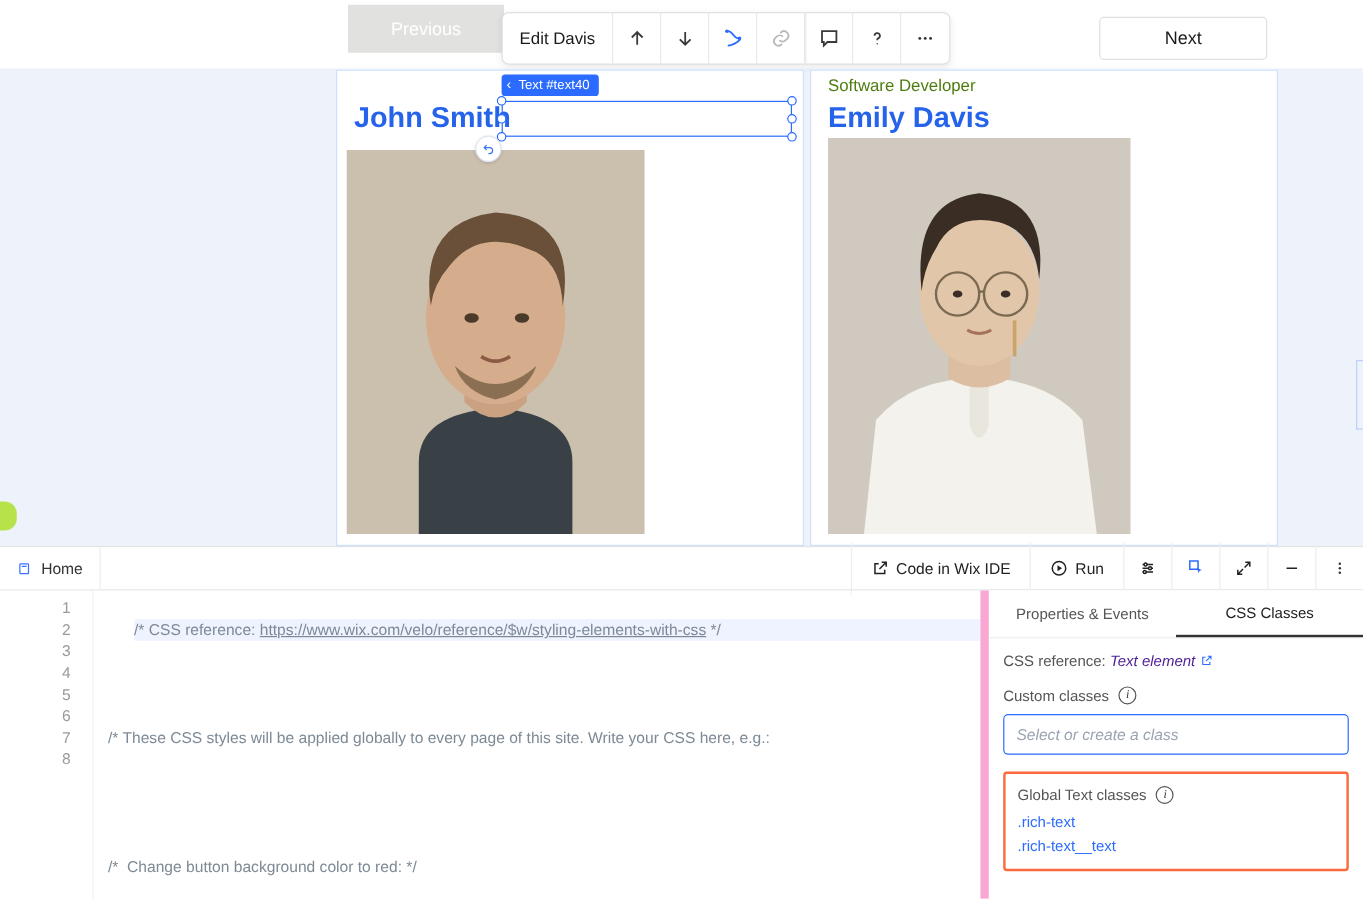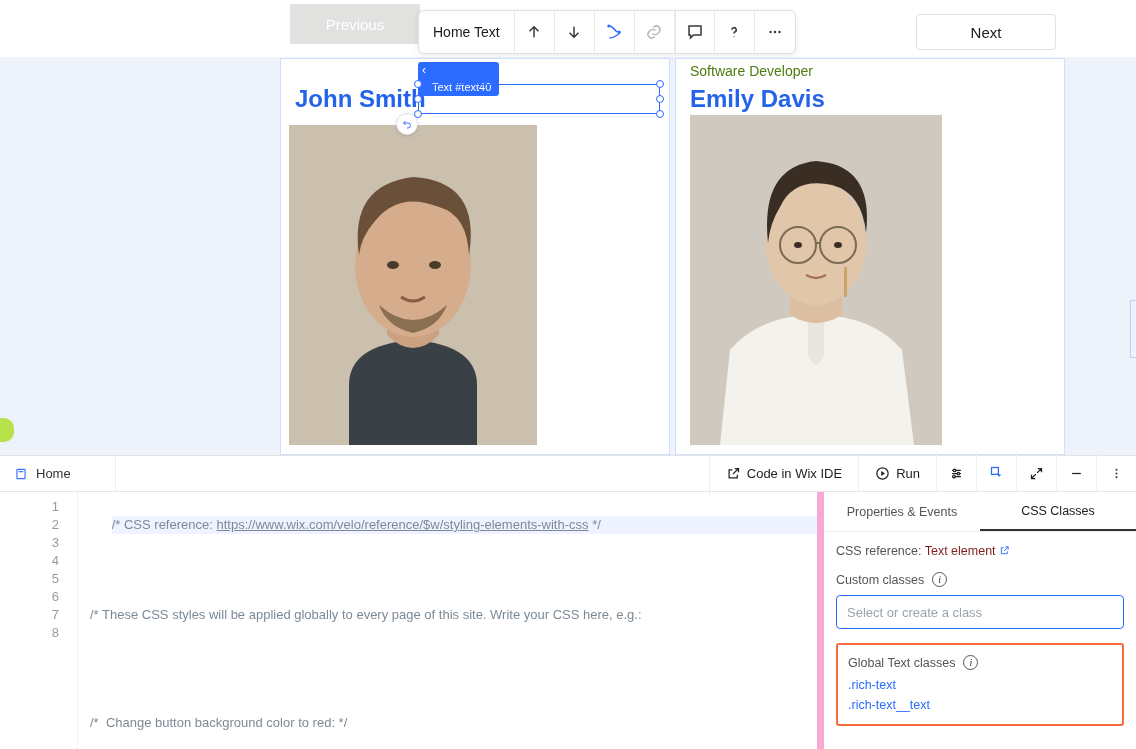--- a/index.html
+++ b/index.html
@@ -29,34 +29,34 @@
 .card.right { left: 675px; }
 .card .role { position: absolute; left: 140px; top: 4px; color: #4d7c0f; font-size: 14px; }
 .card.right .role { left: 14px; }
 .card .name { position: absolute; left: 14px; top: 26px; color: #2563eb; font-weight: 700; font-size: 24px; }
 .card .portrait { position: absolute; left: 8px; top: 66px; width: 248px; height: 320px; background: #bfb6ab; }
 .card.right .portrait { left: 14px; width: 252px; height: 330px; top: 56px; background: #cfc7bc; }
 
 
 .sel-box { position: absolute; left: 418px; top: 84px; width: 242px; height: 30px; border: 1px solid #2b6bff; }
 .sel-handle { position: absolute; width: 8px; height: 8px; background: #fff; border: 1px solid #2b6bff; border-radius: 50%; }
-.sel-tag { position: absolute; left: 418px; top: 62px; background: #2b6bff; color: #fff; font-size: 11px; padding: 19px 8px 3px 14px; border-radius: 3px; }
+.sel-tag { position: absolute; left: 418px; top: 62px; background: #2b6bff; color: #fff; font-size: 11px; padding: 3px 8px 3px 14px; border-radius: 3px; }
 .sel-tag::before { content: "‹"; position: absolute; left: 4px; top: 1px; font-size: 12px; }
 .undo-pill { position: absolute; left: 396px; top: 113px; width: 22px; height: 22px; background: #fff; border: 1px solid #e0e4f2; border-radius: 50%; display: flex; align-items: center; justify-content: center; box-shadow: 0 1px 3px rgba(0,0,0,0.12); }
 
 
 .portrait svg { width: 100%; height: 100%; display: block; }
 
 .blob { position: absolute; left: 0; top: 418px; width: 14px; height: 24px; background: #b7e24a; border-radius: 0 10px 10px 0; }
 
 
 .ide { position: absolute; left: 0; top: 455px; right: 0; bottom: 0; background: #fff; border-top: 1px solid #e3e3e3; }
 .tabs-row { height: 36px; border-bottom: 1px solid #e6e6e6; display: flex; align-items: stretch; }
 .tab { display: flex; align-items: center; padding: 0 14px; font-size: 13px; color: #333; border-right: 1px solid #eee; background: #fff; gap: 8px; }
-.tab.home { width: 116px; }
+.tab.home { width: 84px; }
 .tab.home svg { width: 14px; height: 14px; stroke: #3b72ff; fill: none; stroke-width: 2; }
 .tab.css-tab { font-style: italic; }
 .tab .css-badge { font-size: 10px; color: #5a5a5a; font-style: normal; }
 .tab .close { color: #888; font-size: 14px; margin-left: 4px; }
 .tabs-spacer { flex: 1; }
 .ide-actions { display: flex; align-items: center; }
 .ide-actions .act { height: 44px; display: flex; align-items: center; padding: 0 16px; border-left: 1px solid #eee; font-size: 13px; color: #222; gap: 6px; }
 .ide-actions .act svg { width: 15px; height: 15px; stroke: #222; fill: none; stroke-width: 2; }
 .ide-actions .act.iconly { padding: 0 12px; }
 .ide-actions .act.selected { border-bottom: 2px solid #2b6bff; }
@@ -70,24 +70,24 @@
 .code .url { text-decoration: underline; }
 .code .hl { background: #eef3ff; display: inline-block; width: 100%; }
 
 
 .props { position: absolute; right: 0; top: 36px; width: 319px; bottom: 0; border-left: 7px solid #f9a8d4; background: #fff; }
 .props-tabs { display: flex; height: 40px; border-bottom: 1px solid #eee; }
 .props-tabs .ptab { flex: 1; display: flex; align-items: center; justify-content: center; font-size: 12.5px; color: #555; }
 .props-tabs .ptab.active { border-bottom: 2px solid #333; color: #222; }
 .props-body { padding: 12px 12px; font-size: 12.5px; color: #555; }
 .props-body .row { margin-bottom: 14px; }
-.props-body a.link { color: #7f1d1d; text-decoration: none; }
+.props-body a.link { color: #4c1d95; text-decoration: none; font-style: italic; }
 .props-body .lbl-with-info { display: flex; align-items: center; gap: 8px; margin-bottom: 8px; }
 .info-circle { width: 15px; height: 15px; border: 1px solid #555; border-radius: 50%; display: inline-flex; align-items: center; justify-content: center; font-size: 10px; font-family: serif; font-style: italic; color: #333; }
-.class-input { width: 100%; height: 34px; border: 1px solid #2b6bff; border-radius: 4px; padding: 0 10px; font-size: 13px; color: #333; }
+.class-input { width: 100%; height: 34px; border: 1px solid #2b6bff; border-radius: 4px; padding: 0 10px; font-size: 13px; color: #333; font-style: italic; }
 .class-input::placeholder { color: #9aa3b2; }
 .global-box { border: 2px solid #f96a3c; border-radius: 3px; padding: 10px 10px 12px; margin-top: 12px; }
 .global-box .cls { display: block; color: #2b6bff; font-size: 12.5px; margin-top: 6px; }
 
 .right-edge-marker { position: absolute; right: 0; top: 300px; width: 6px; height: 58px; border: 1px solid #bcd0ff; border-right: none; }
 </style>
 </head>
 <body>
 
 <div class="canvas-area">
@@ -95,21 +95,21 @@
 
   <div class="nav-btn prev-btn">
       <span>Previous</span>
     </div>
   <div class="nav-btn next-btn">
       <span>Next</span>
     </div>
 
   <div class="toolbar">
     <div class="sect">
-        <span>Home Text</span>
+        <span>Edit Davis</span>
       </div>
     <div class="icon-btn">
         <svg viewBox="0 0 24 24">
           <path d="M12 19V5M6 11l6-6 6 6"></path>
         </svg>
       </div>
     <div class="icon-btn">
         <svg viewBox="0 0 24 24">
           <path d="M12 5v14M6 13l6 6 6-6"></path>
         </svg>

